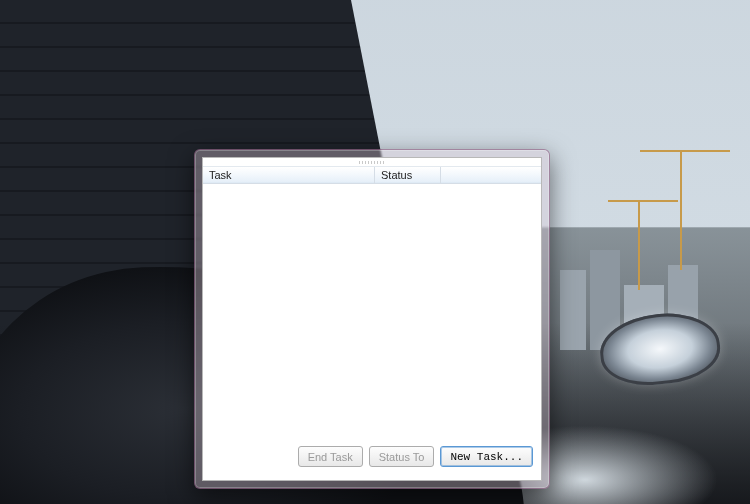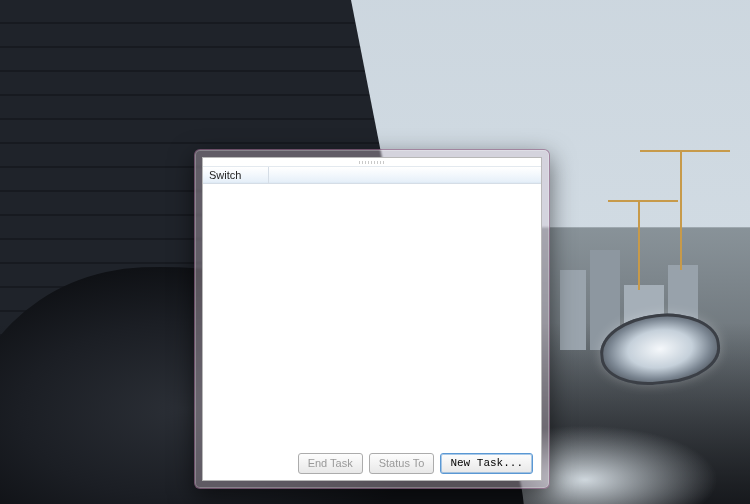--- a/index.html
+++ b/index.html
@@ -95,21 +95,21 @@
       border-right:1px solid #d5dde6;
       padding: 2px 6px 0 6px;
       color:#222;
       white-space:nowrap; overflow:hidden;
     }
     .col-task { flex: 0 0 172px; }
     .col-status { flex: 0 0 66px; }
     .col-spacer { flex: 1 1 auto; border-right:none; }
     .list { flex:1 1 auto; background:#fff; }
     .footer {
-      height: 34px; display:flex; justify-content:flex-end; align-items:center;
+      height: 34px; display:flex; justify-content:flex-end; 
       gap:6px; padding: 0 8px;
     }
     button.btn {
       font: 11px "Segoe UI", Tahoma, sans-serif;
       height: 21px; padding: 0 9px;
       background: linear-gradient(to bottom, #fdfdfd, #e8e8e8);
       border: 1px solid #acacac;
       border-radius: 3px;
       color:#333;
     }
@@ -130,21 +130,22 @@
 <div class="crane2"></div>
 <div class="car"></div>
 <div class="headlight"></div>
 
 <div class="window">
   <div class="inner">
     <div class="grip">
         <span></span>
       </div>
     <div class="cols">
-      <div class="col col-status">Switch</div>
+      <div class="col col-task">Task</div>
+      <div class="col col-status">Status</div>
       <div class="col col-spacer"></div>
     </div>
     <div class="list"></div>
     <div class="footer">
       <button class="btn" disabled="">End Task</button>
       <button class="btn" disabled="">Status To</button>
       <button class="btn default">New Task...</button>
     </div>
   </div>
 </div>

